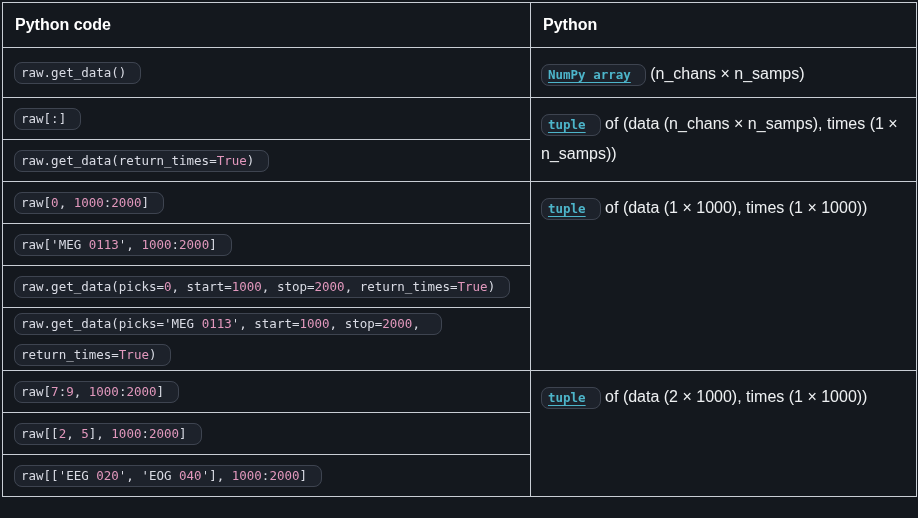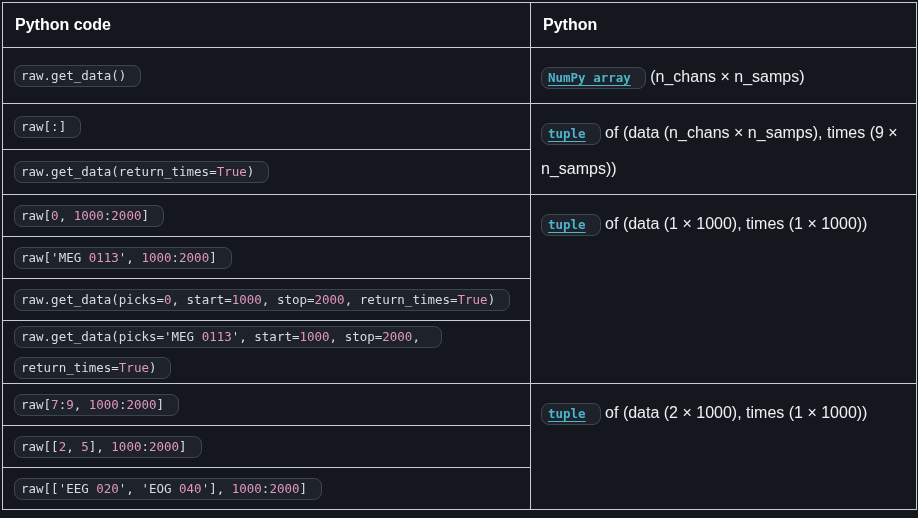--- a/index.html
+++ b/index.html
@@ -40,21 +40,21 @@
     height: 42px;
     padding: 0 11px;
     vertical-align: middle;
     line-height: 30px;
   }
   td.result-cell {
     vertical-align: top;
     padding: 11px 10px 8px 10px;
     font-size: 16px;
     color: var(--text);
-    line-height: 35px;
+    line-height: 29px;
   }
   .code-box {
     font-family: "DejaVu Sans Mono", monospace;
     font-size: 12.5px;
     background: var(--code-bg);
     border: 1px solid var(--code-border);
     border-radius: 8px;
     padding: 2px 14px 3px 6px;
     color: var(--code-text);
     white-space: pre-wrap;
@@ -94,21 +94,21 @@
       <td class="result-cell">
         <code class="code-box"><a class="code-link">NumPy array</a></code><span class="result-text"> (n_chans × n_samps)</span>
       </td>
     </tr>
 
     <tr>
       <td class="code-cell">
         <code class="code-box hl">raw[:]</code>
       </td>
       <td class="result-cell" rowspan="2">
-        <code class="code-box"><a class="code-link">tuple</a></code><span class="result-text"> of (data (n_chans × n_samps), times (9 × n_samps))</span>
+        <code class="code-box"><a class="code-link">tuple</a></code><span class="result-text"> of (data (n_chans × n_samps), times (1 × n_samps))</span>
       </td>
     </tr>
     <tr>
       <td class="code-cell">
         <code class="code-box hl">raw.get_data(return_times=<span class="num">True</span>)</code>
       </td>
     </tr>
 
     <tr>
       <td class="code-cell">

